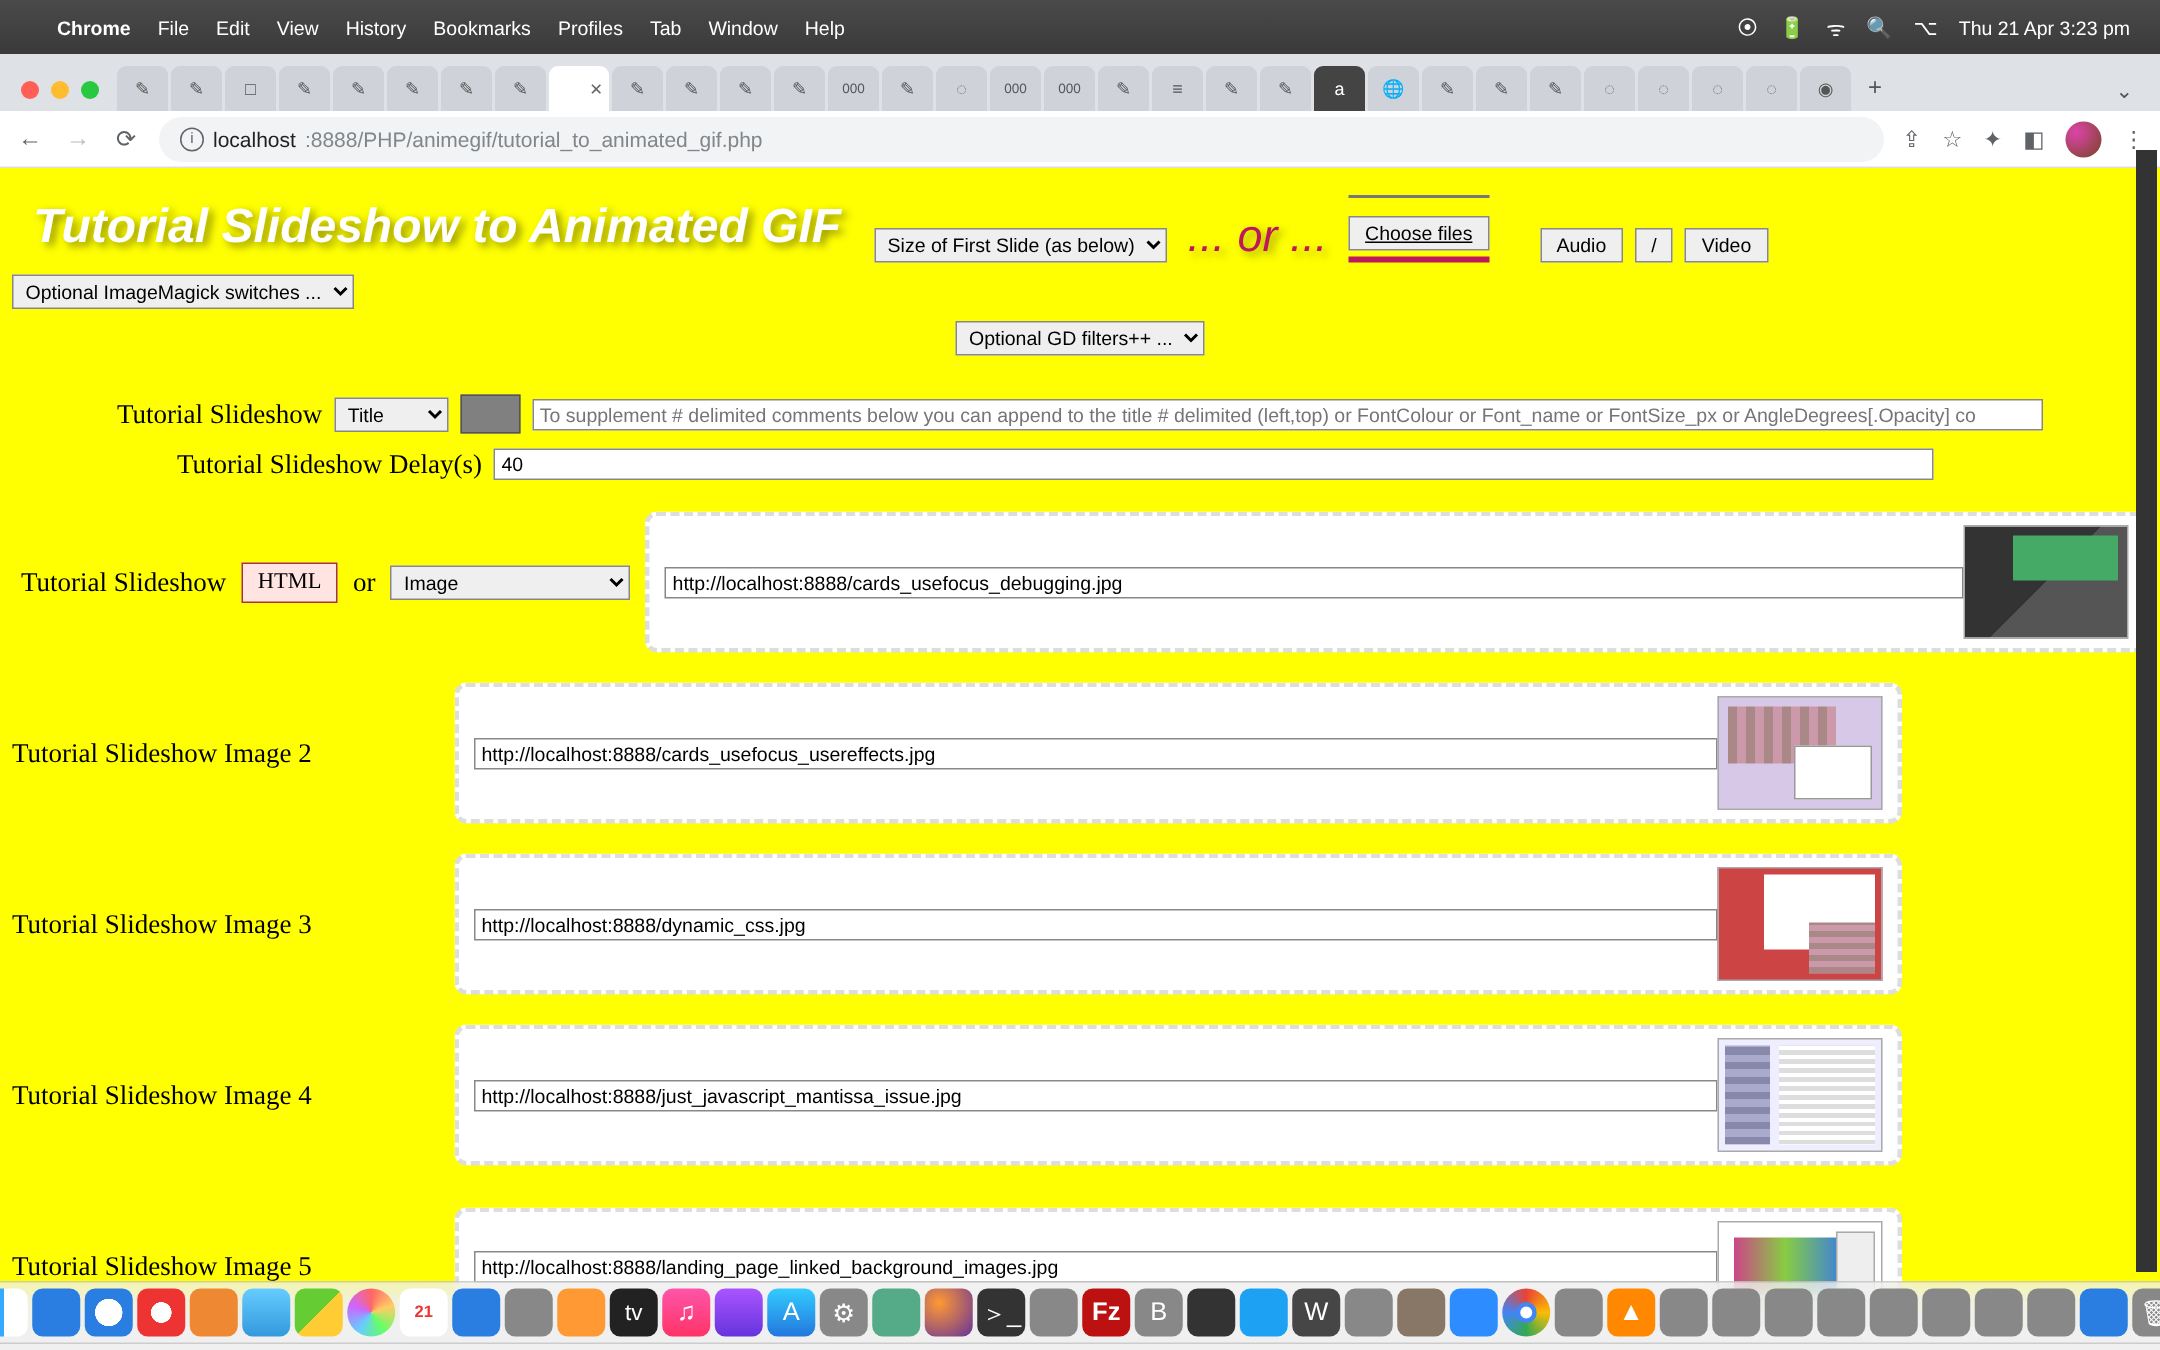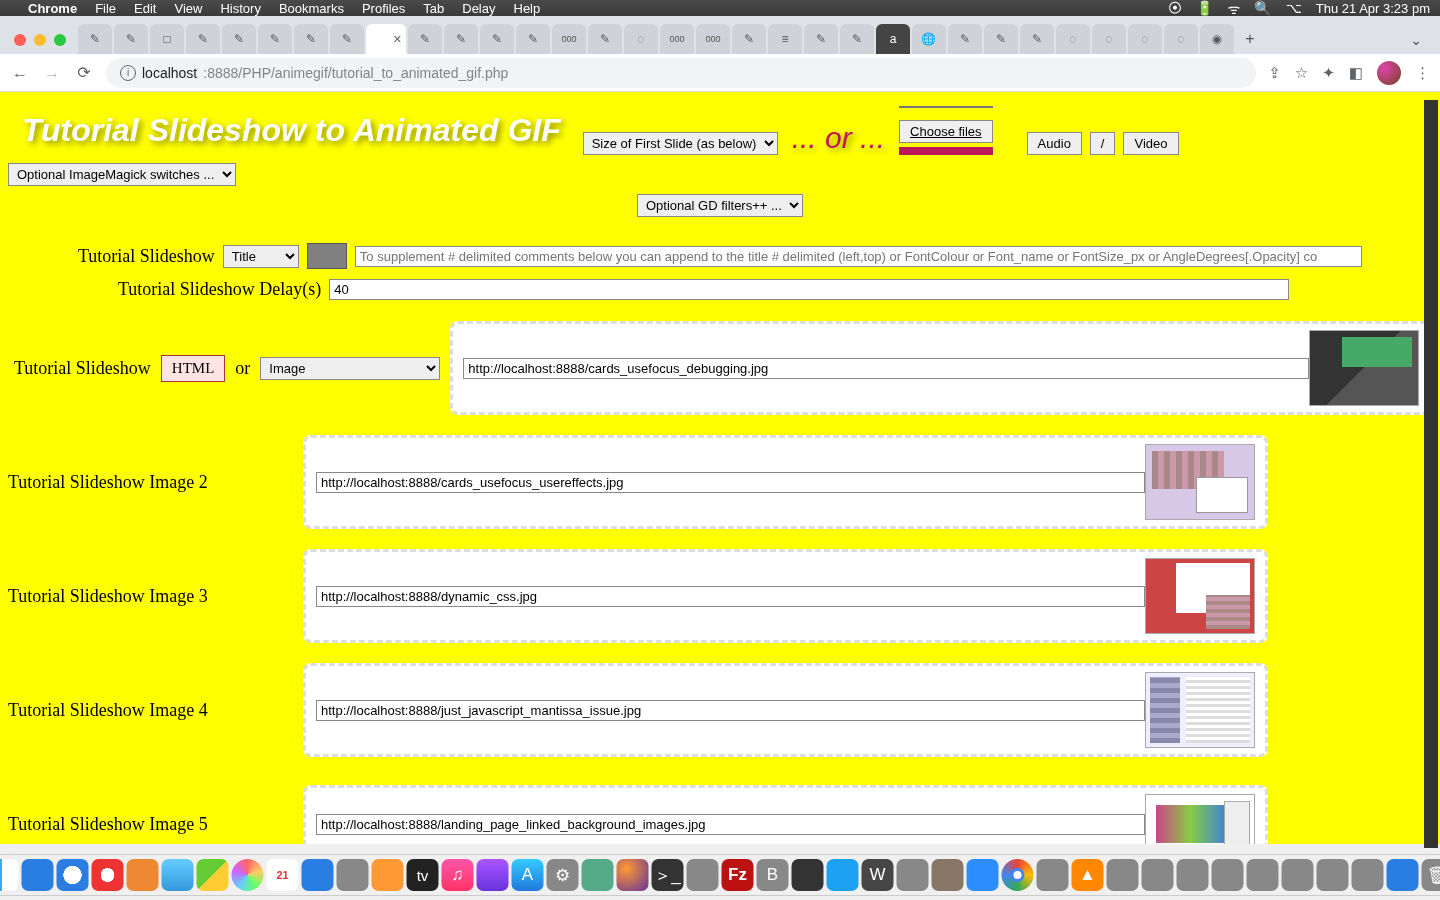--- a/index.html
+++ b/index.html
@@ -7,27 +7,27 @@
     font-family: -apple-system, BlinkMacSystemFont, "Helvetica Neue", Arial, sans-serif;
     width: 1440px;
     height: 900px;
     overflow: hidden;
     background: #f0f0f0;
     position: relative;
   }
 
   
   .menubar {
-    height: 16px;
+    height: 36px;
     background: linear-gradient(#4a4a4a, #3a3a3a);
     color: #fff;
     display: flex;
     align-items: center;
     font-size: 13px;
-    padding: 0 10px;
+    padding: 0 20px;
     justify-content: space-between;
   }
   .menubar-left, .menubar-right { display: flex; align-items: center; gap: 18px; }
   .menubar-left span, .menubar-right span { cursor: default; }
   .apple { font-size: 15px; }
   .menubar-right { gap: 14px; font-size: 13px; }
   .menubar-right .icon { font-size: 14px; }
 
   
   .chrome {
@@ -126,21 +126,21 @@
     padding: 0 6px;
   }
   .choose-files {
     background: #efefef;
     border: 1px solid #888;
     padding: 3px 10px;
     font-size: 13px;
     text-decoration: underline;
     font-family: Arial, sans-serif;
   }
-  .choose-wrap { border-bottom: 8px solid #be185d; padding-bottom: 4px; display:inline-block; position:relative;}
+  .choose-wrap { border-bottom: 4px solid #be185d; padding-bottom: 4px; display:inline-block; position:relative;}
   .choose-wrap::before { content:""; position:absolute; top:-14px; left:0; right:0; border-top:2px solid #777;}
   .btn {
     background: #efefef;
     border: 1px solid #888;
     padding: 3px 10px;
     font-size: 13px;
     font-family: Arial, sans-serif;
   }
   .filters-row { text-align: center; margin-top: 8px; }
 
@@ -283,21 +283,21 @@
   <div class="menubar-left">
     <span class="apple"></span>
     <span style="font-weight:600;">Chrome</span>
     <span>File</span>
     <span>Edit</span>
     <span>View</span>
     <span>History</span>
     <span>Bookmarks</span>
     <span>Profiles</span>
     <span>Tab</span>
-    <span>Delay</span>
+    <span>Window</span>
     <span>Help</span>
   </div>
   <div class="menubar-right">
     <span class="icon">⦿</span>
     <span class="icon">🔋</span>
     <span class="icon">ᯤ</span>
     <span class="icon">🔍</span>
     <span class="icon">⌥</span>
     <span>Thu 21 Apr  3:23 pm</span>
   </div>
@@ -394,21 +394,21 @@
     <div class="row delay-row">
       <span class="label-text">Tutorial Slideshow Delay(s)</span>
       <input type="text" class="delay-input" value="40" style="">
     </div>
   </div>
 
   <div class="slideshow-row row1-pad" style="margin-top:18px;">
     <span class="label-text">Tutorial Slideshow</span>
     <button class="html-btn">HTML</button>
     <span class="label-text">or</span>
-    <select style="width:180px;"><option>Image</option></select>
+    <select style="width:160px;"><option>Image</option></select>
     <div class="stamp-box">
       <input class="url-input" type="text" value="http://localhost:8888/cards_usefocus_debugging.jpg" style="">
       <div class="thumb thumb1"></div>
     </div>
   </div>
 
   <div class="slideshow-row" style="margin-top:14px;">
     <div class="label-col"><span class="label-text">Tutorial Slideshow Image 2</span></div>
     <div class="stamp-box" style="max-width:965px;">
       <input class="url-input" type="text" value="http://localhost:8888/cards_usefocus_usereffects.jpg" style="">

